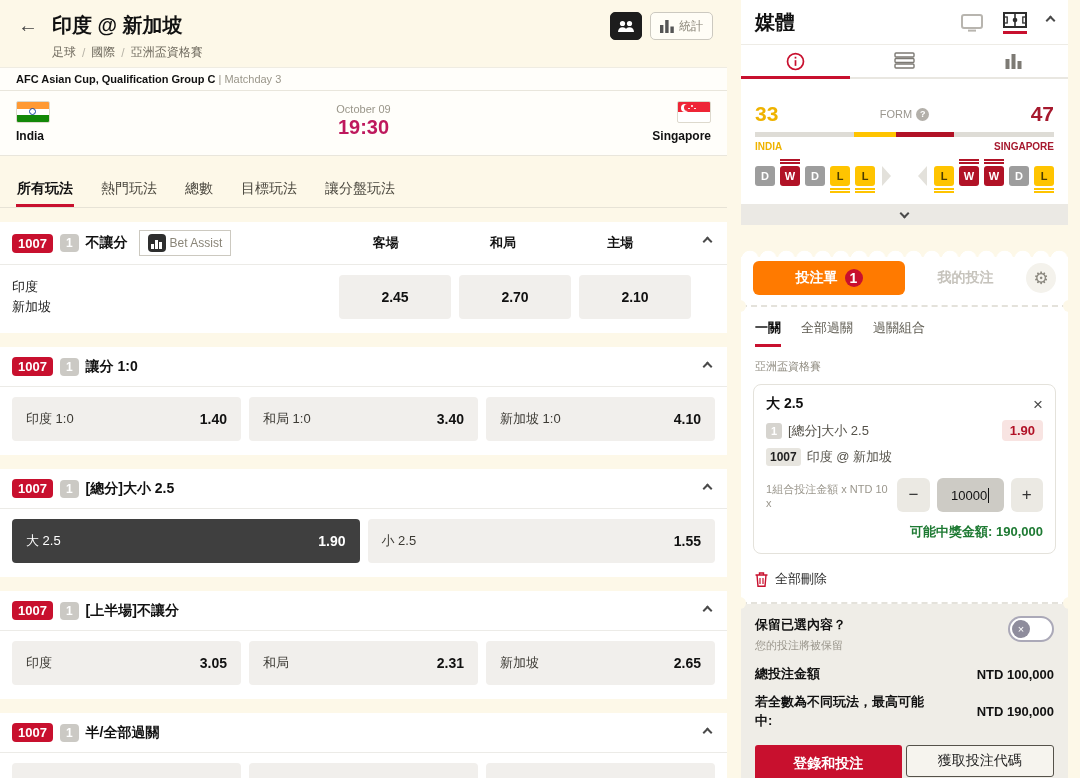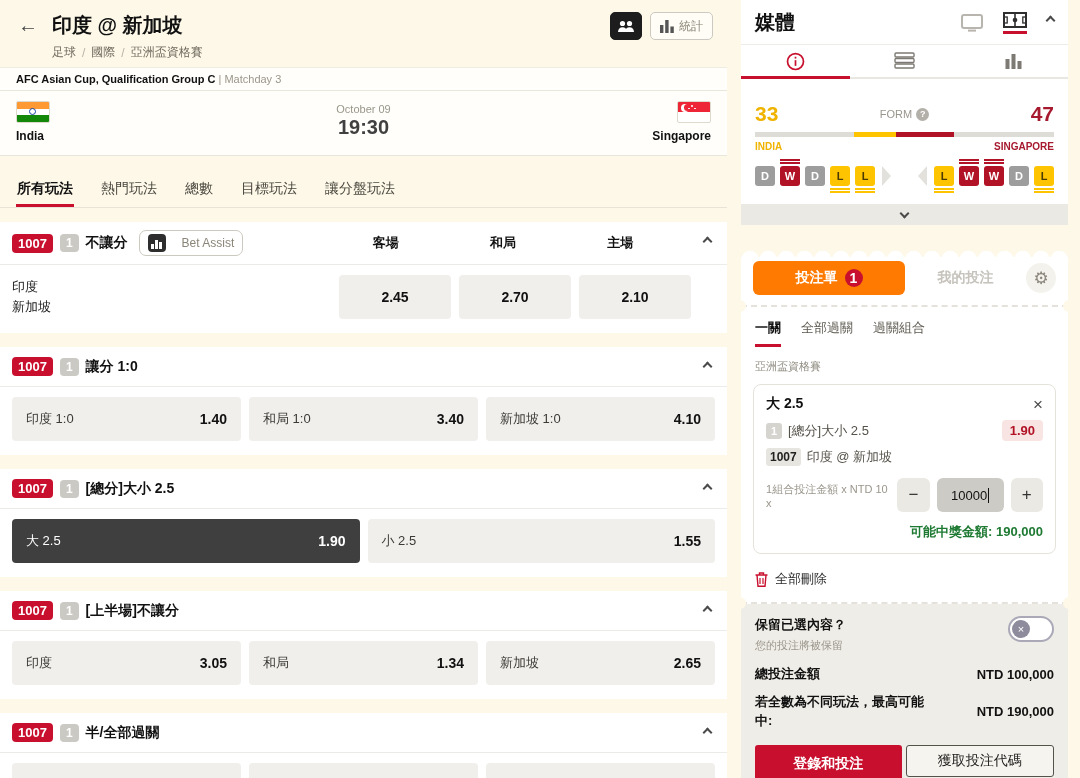--- a/index.html
+++ b/index.html
@@ -29,36 +29,36 @@
   .team-name { font-size:12px; font-weight:bold; color:#111; }
   .flag { width:34px; height:22px; border:1px solid #ddd9cd; position:relative; overflow:hidden; border-radius:2px; }
   .flag-in { background:linear-gradient(to bottom,#FF9933 0 33%,#fff 33% 66%,#138808 66% 100%); }
   .flag-in .chakra { position:absolute; left:50%; top:50%; width:7px; height:7px; margin:-4px 0 0 -4px; border:1.5px solid #16469F; border-radius:50%; }
   .flag-sg { background:linear-gradient(to bottom,#EE2536 0 50%,#ffffff 50% 100%); }
   .flag-sg .crescent { position:absolute; left:3px; top:1.5px; width:8px; height:8px; background:#fff; border-radius:50%; }
   .flag-sg .crescent::after { content:""; position:absolute; left:2.5px; top:0.5px; width:7px; height:7px; background:#EE2536; border-radius:50%; }
   .flag-sg .star { position:absolute; width:1.8px; height:1.8px; background:#fff; border-radius:50%; }
   .match-time { text-align:center; padding-top:2px; }
   .match-date { font-size:11px; color:#9a968a; }
-  .match-clock { font-size:20px; font-weight:bold; color:#404040; margin-top:1px; }
+  .match-clock { font-size:20px; font-weight:bold; color:#be185d; margin-top:1px; }
 
   .market-tabs { display:flex; gap:26px; padding:0 16px; margin-top:16px; border-bottom:1px solid #e7e3d6; }
   .mtab { font-size:14px; color:#4a473e; padding:8px 1px 9px; cursor:pointer; }
   .mtab.active { font-weight:bold; color:#111; border-bottom:3px solid #C8102E; padding-bottom:6px; }
 
   .sec { background:#fff; margin-top:14px; }
   .sec-head { position:relative; display:flex; align-items:center; gap:7px; padding:8px 12px; border-bottom:1px solid #ecebe7; min-height:40px; }
   .code-badge { background:#C8102E; color:#fff; font-weight:bold; font-size:13px; padding:3px 6px; border-radius:4px; line-height:1; }
   .num-badge { background:#cbc9c4; color:#fff; font-weight:bold; font-size:12px; padding:3px 6px; border-radius:4px; line-height:1; }
   .sec-title { font-weight:bold; font-size:14px; color:#111; }
   .chev { display:inline-block; width:7px; height:7px; border:solid #4a4a4a; border-width:0 2px 2px 0; }
   .chev.up { transform:rotate(-135deg); }
   .chev.down { transform:rotate(45deg); }
   .sec-chev { position:absolute; right:16px; top:16px; cursor:pointer; }
-  .bet-assist { display:flex; align-items:center; gap:16px; border:1px solid #ccc9c0; border-radius:7px; padding:3px 8px; background:#fff; cursor:pointer; margin-left:4px; }
+  .bet-assist { display:flex; align-items:center; gap:4px; border:1px solid #ccc9c0; border-radius:0; padding:3px 8px; background:#fff; cursor:pointer; margin-left:4px; }
   .bet-assist span { font-size:12px; color:#8a8578; }
   .ba-icon { width:18px; height:18px; background:#2e2e2e; border-radius:4px; display:flex; align-items:flex-end; justify-content:center; gap:1.5px; padding:3px 3px; }
   .ba-icon i { display:block; width:2.5px; background:#fff; }
   .col-heads { display:flex; width:352px; margin-left:auto; margin-right:36px; }
   .col-heads span { flex:1; text-align:center; font-size:13px; font-weight:bold; color:#111; }
 
   .row-1x2 { display:flex; align-items:center; padding:10px 12px 14px; }
   .teams-cell { flex:1; font-size:13px; color:#222; line-height:1.55; }
   .odds-boxes { display:flex; gap:8px; width:352px; margin-right:24px; }
   .odds-boxes .opt { flex:1; justify-content:center; }
@@ -322,21 +322,21 @@
       <span class="sec-title">[上半場]不讓分</span>
       <span class="chev up sec-chev"></span>
     </div>
     <div class="opt-row">
       <div class="opt">
           <span>印度</span>
           <b>3.05</b>
         </div>
       <div class="opt">
           <span>和局</span>
-          <b>1.34</b>
+          <b>2.31</b>
         </div>
       <div class="opt">
           <span>新加坡</span>
           <b>2.65</b>
         </div>
     </div>
   </div>
 
   <div class="sec">
     <div class="sec-head">

